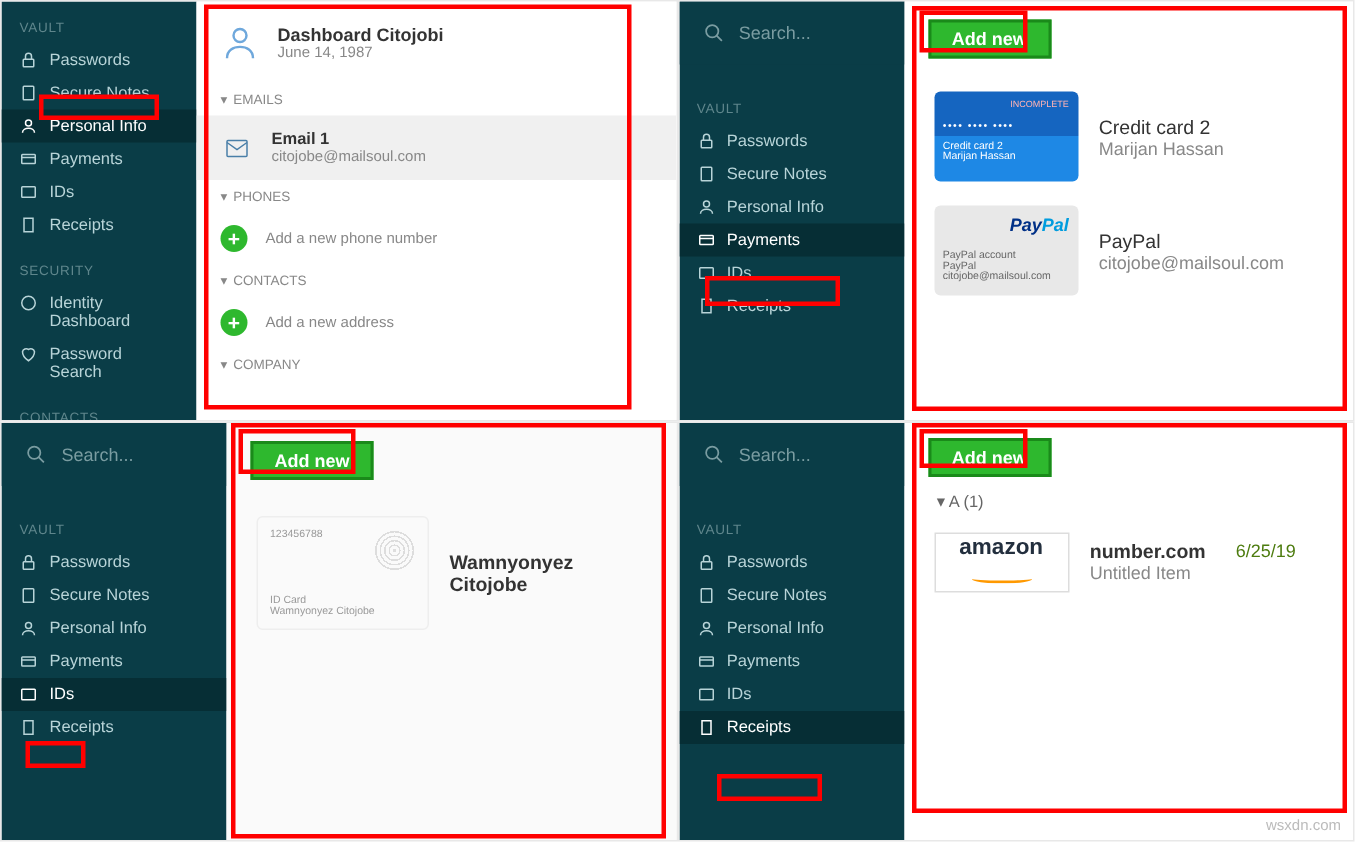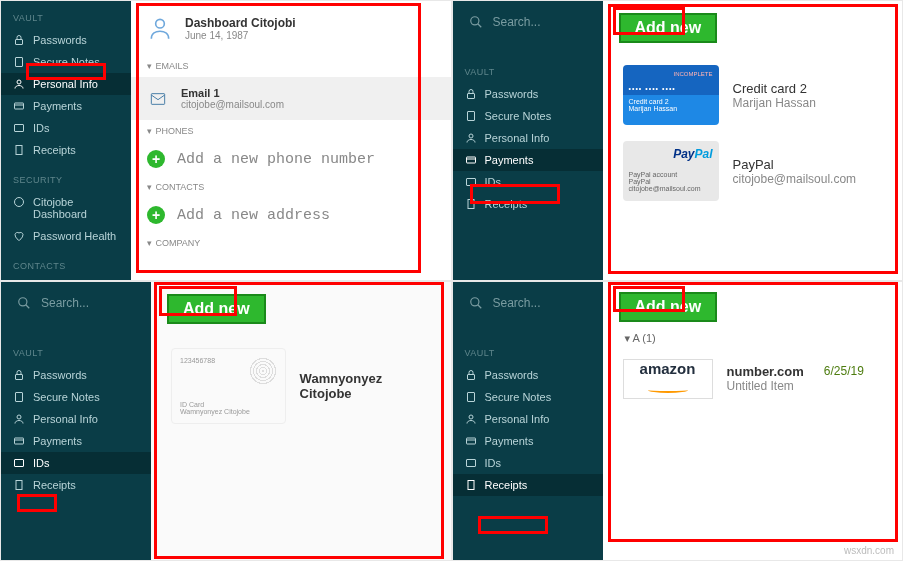--- a/index.html
+++ b/index.html
@@ -21,29 +21,29 @@
     .avatar { width: 26px; height: 26px; color: #6fa8dc; }
     .p1-name { font-size: 12px; font-weight: 600; color: #333; }
     .p1-date { font-size: 10px; color: #888; }
     .section-lbl { font-size: 9px; color: #888; padding: 6px 16px; display: flex; align-items: center; gap: 4px; }
     .email-row { display: flex; align-items: center; padding: 10px 16px; gap: 12px; background: #f0f0f0; }
     .email-ico { width: 22px; height: 16px; color: #4a7fa8; }
     .email-txt .t1 { font-size: 11px; font-weight: 600; color: #333; }
     .email-txt .t2 { font-size: 10px; color: #888; }
     .add-row { display: flex; align-items: center; padding: 8px 16px; gap: 12px; }
     .plus-circ { width: 18px; height: 18px; background: #2eb82e; border-radius: 50%; color: #fff; display: flex; align-items: center; justify-content: center; font-size: 14px; font-weight: bold; }
-    .add-txt { font-size: 15px; color: #888; font-family: Liberation Mono, monospace; }
+    .add-txt { font-size: 10px; color: #888; }
     
     
     .search-bar { display: flex; align-items: flex-start; padding: 14px 16px; gap: 10px; color: #7a9ca1; background: #0a3d47; }
     .search-ico { width: 14px; height: 14px; }
     .search-txt { font-size: 12px; }
     
     
-    .add-new { background: #2eb82e; border: 2px solid #1a8a1a; color: #fff; padding: 4px 14px; font-size: 16px; font-weight: 600; display: inline-block; cursor: pointer; }
+    .add-new { background: #2eb82e; border: 2px solid #1a8a1a; color: #fff; padding: 4px 14px; font-size: 12px; font-weight: 600; display: inline-block; cursor: pointer; }
     
     
     .card { display: flex; align-items: center; gap: 14px; padding: 8px 4px; }
     .card-img { width: 96px; height: 60px; border-radius: 4px; flex-shrink: 0; padding: 6px; font-size: 7px; color: #fff; position: relative; }
     .cc-img { background: linear-gradient(180deg, #1565c0 50%, #1e88e5 50%); }
     .pp-img { background: #e8e8e8; color: #666; }
     .card-title { font-size: 13px; color: #333; }
     .card-sub { font-size: 12px; color: #888; }
     
     
@@ -114,29 +114,29 @@
         </span>
       <span>Receipts</span>
     </div>
     <div class="sb-header" style="margin-top:10px">SECURITY</div>
     <div class="sb-item">
       <span class="sb-ico">
           <svg viewBox="0 0 24 24" width="12" height="12" fill="none" stroke="currentColor" stroke-width="2">
             <circle cx="12" cy="12" r="9"></circle>
           </svg>
         </span>
-      <span>Citojobe Dashboard</span>
+      <span>Identity Dashboard</span>
     </div>
     <div class="sb-item">
       <span class="sb-ico">
           <svg viewBox="0 0 24 24" width="12" height="12" fill="none" stroke="currentColor" stroke-width="2">
             <path d="M12 21s-8-5-8-12a5 5 0 0 1 8-3 5 5 0 0 1 8 3c0 7-8 12-8 12z"></path>
           </svg>
         </span>
-      <span>Password Health</span>
+      <span>Password Search</span>
     </div>
     <div class="sb-header" style="margin-top:10px">CONTACTS</div>
     <div class="sb-item">
       
       
     </div>
 
   </div>
   <div class="content">
     <div class="p1-head">

